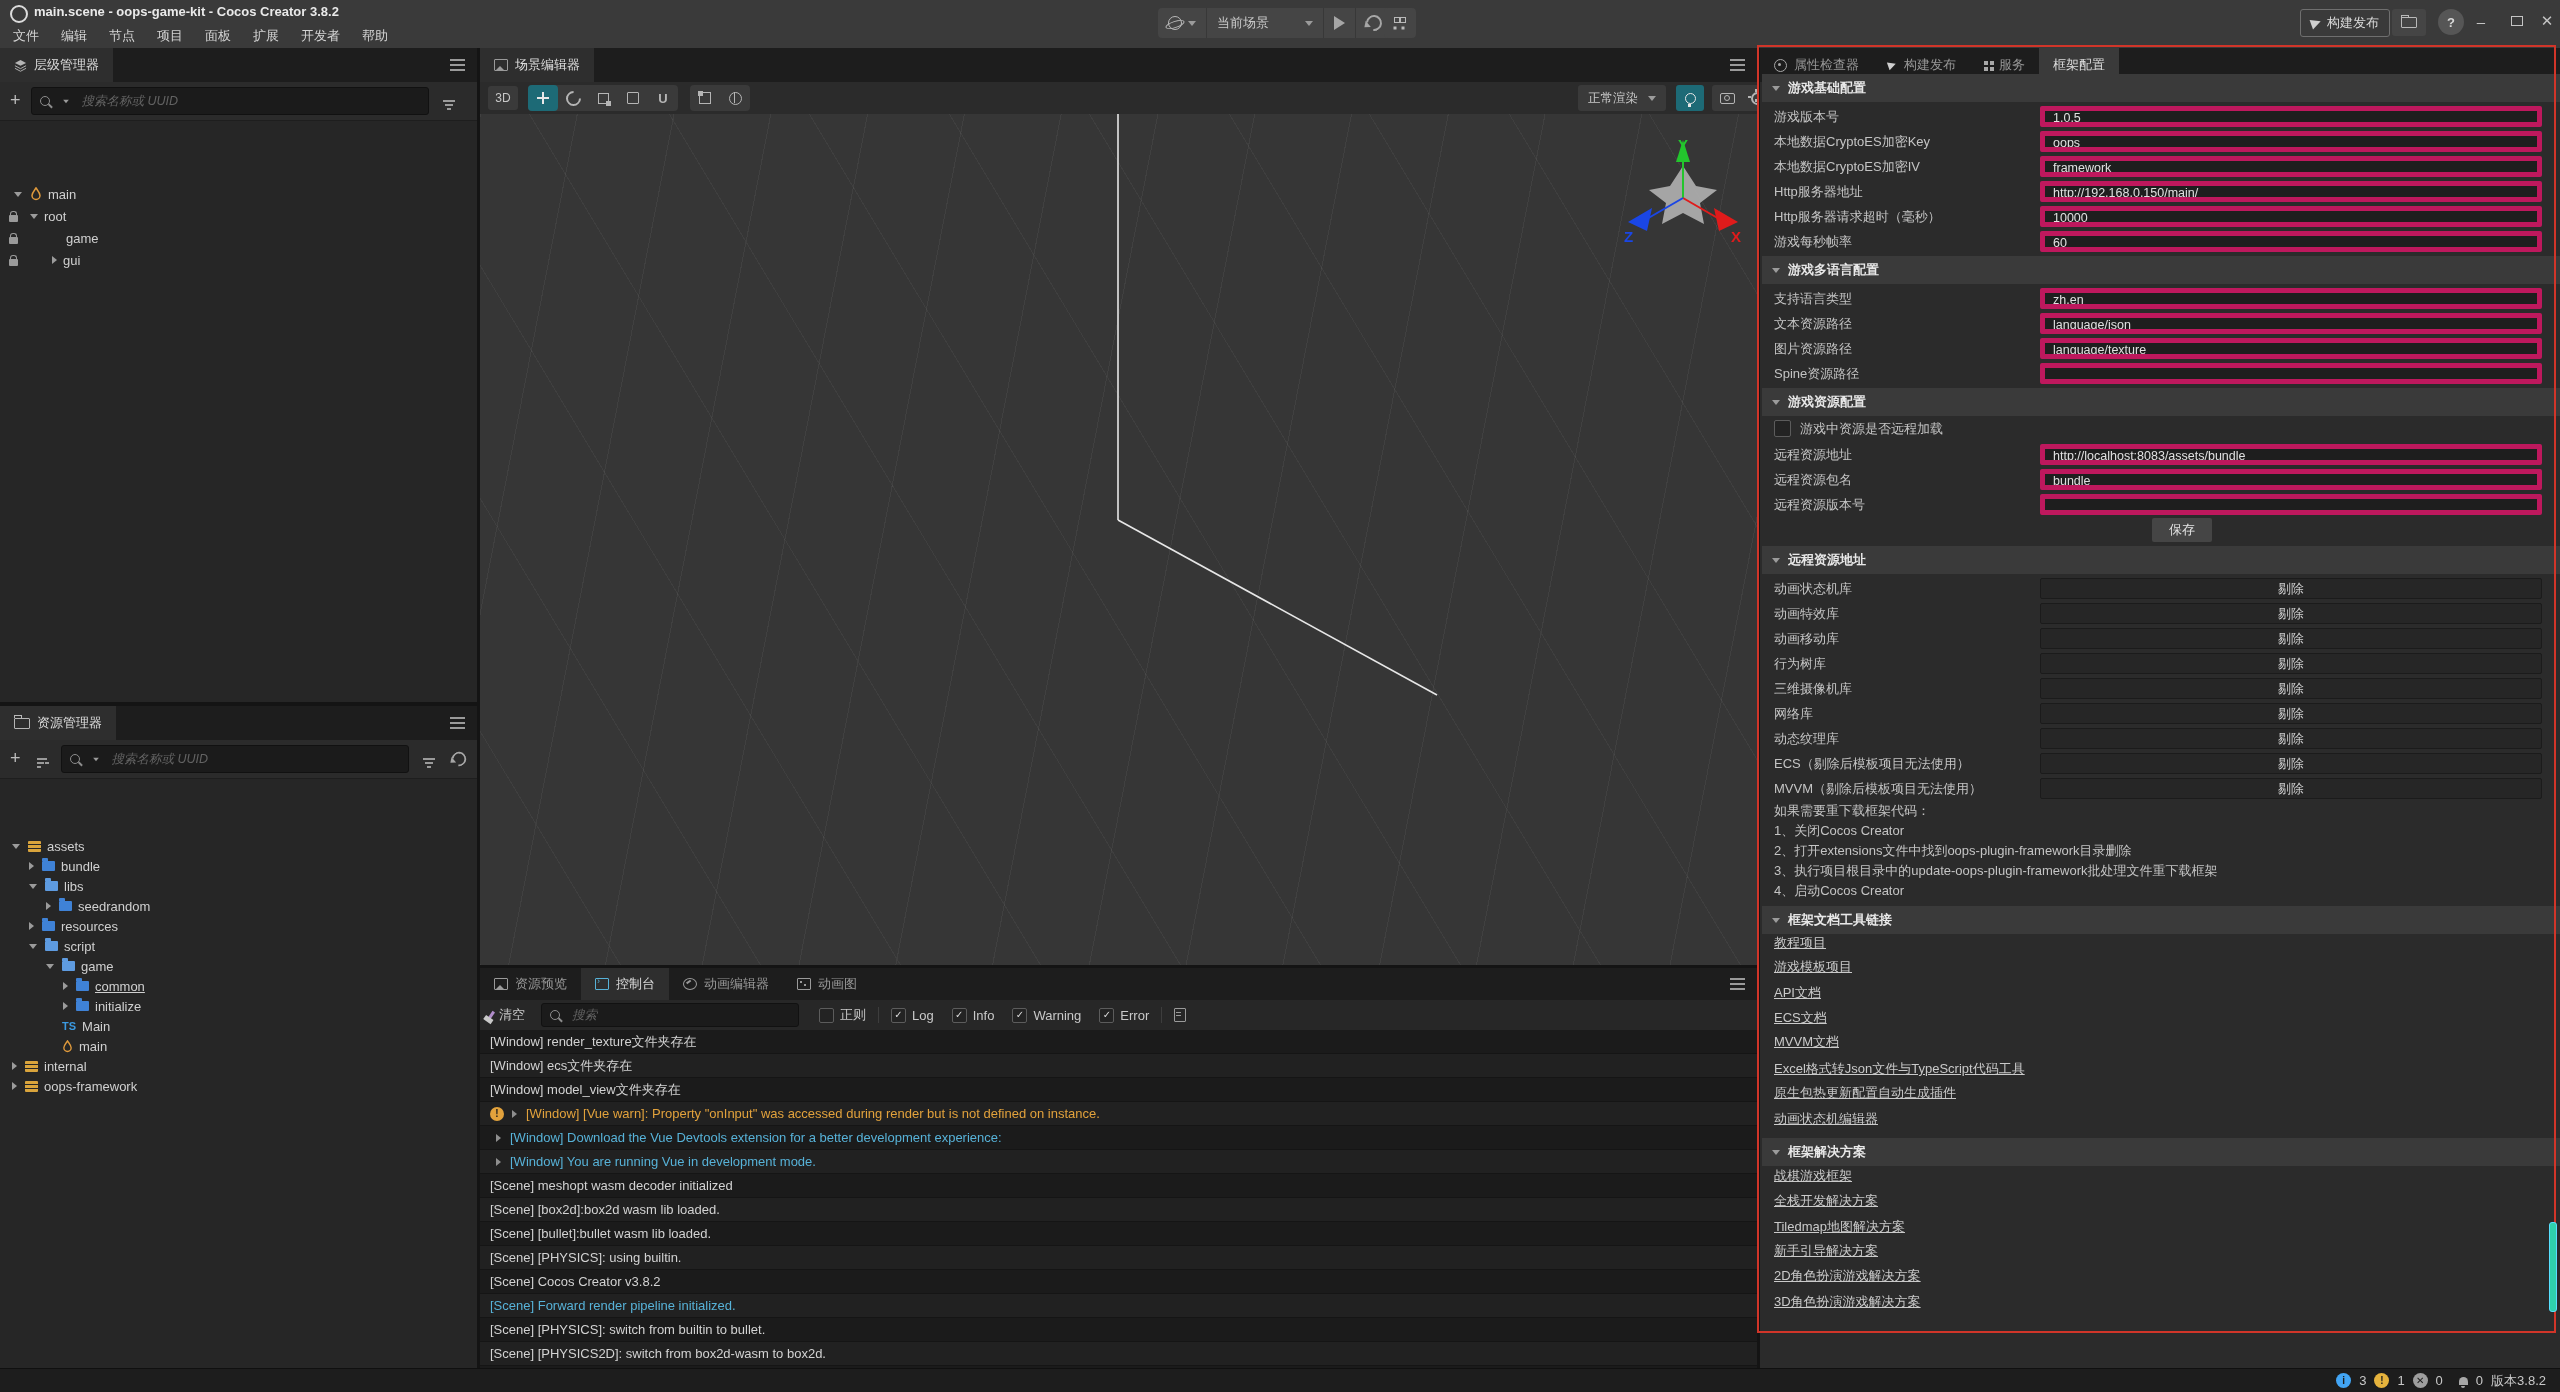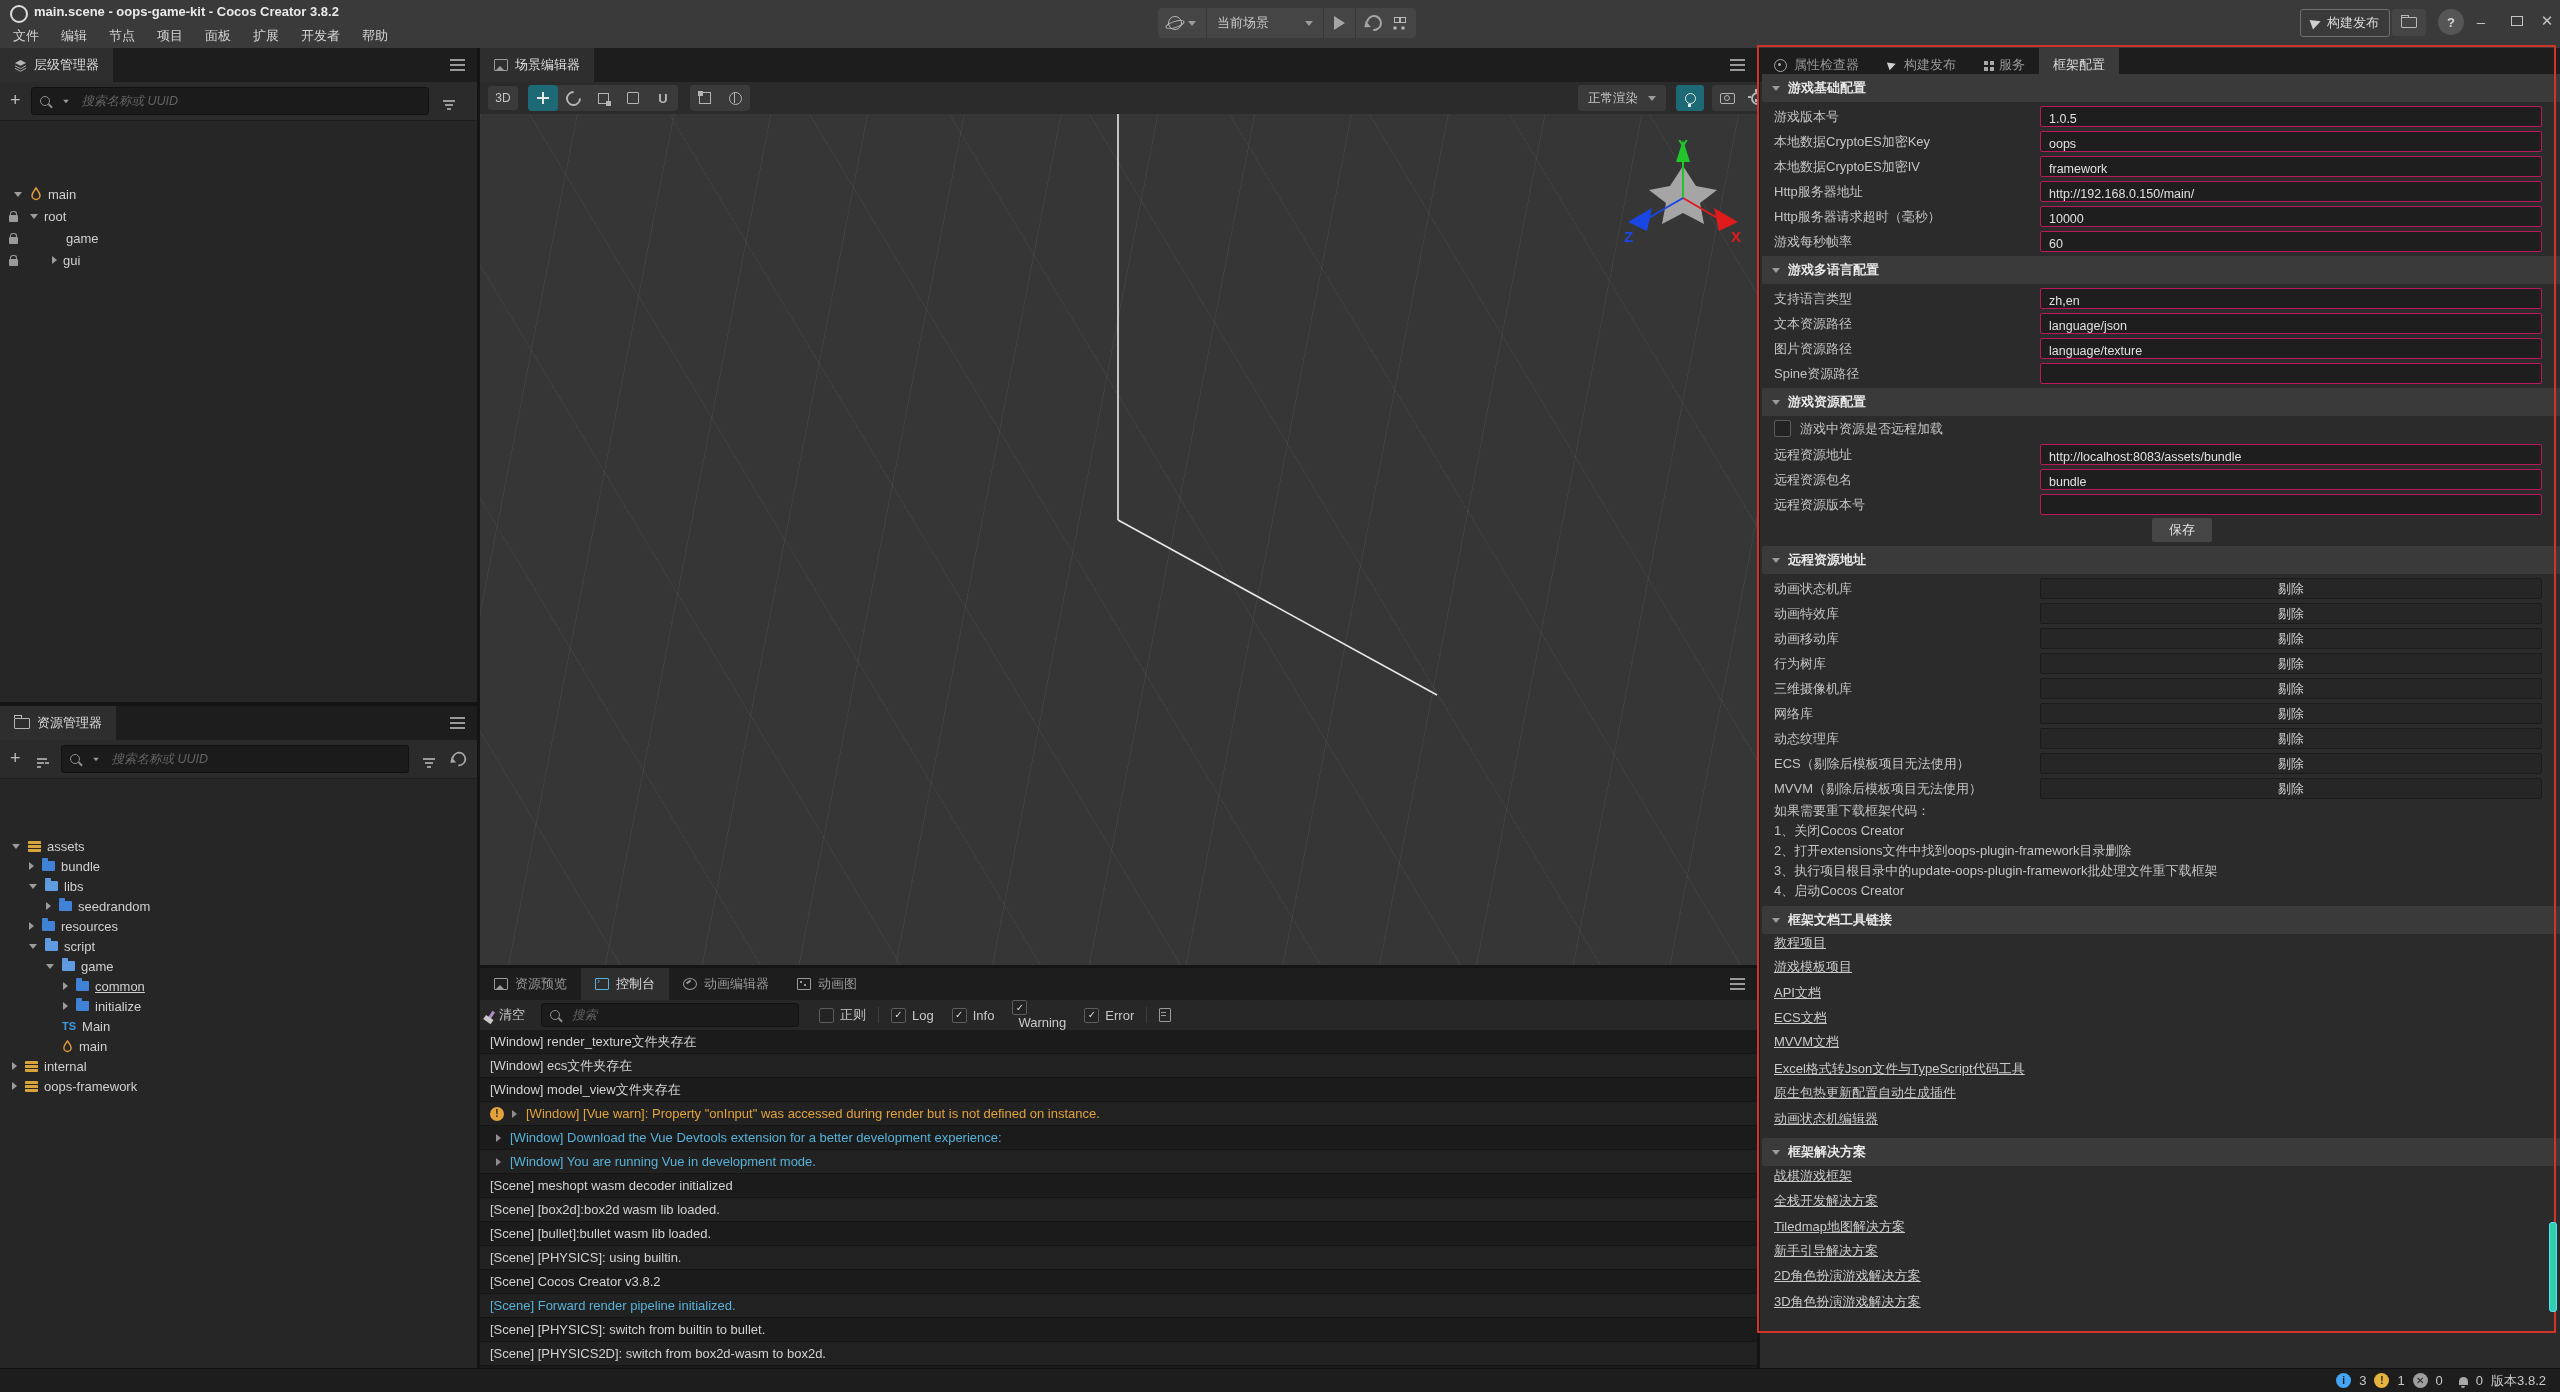--- a/index.html
+++ b/index.html
@@ -120,21 +120,21 @@
   .ti.img::after{content:'';position:absolute;left:1px;bottom:0;border-left:4px solid transparent;border-right:4px solid transparent;border-bottom:4px solid #9a9a9a;}
   .ti.term{border-color:#57b2d8;}
   .ti.term::after{content:'›';position:absolute;left:1px;top:-3px;color:#57b2d8;font-size:9px;}
   .ti.anim{border-radius:50%;}
   .ti.anim::after{content:'';position:absolute;left:2px;top:2px;width:5px;height:1.5px;background:#9a9a9a;transform:rotate(-35deg);}
   .ti.graph::after{content:'';position:absolute;left:2px;top:2px;width:2px;height:2px;background:#9a9a9a;box-shadow:4px 3px 0 #9a9a9a;}
   
   .sec-h{position:absolute;left:2px;right:2px;height:28px;background:#3a3a3a;display:flex;align-items:center;gap:8px;padding-left:10px;color:#e8e8e8;font-weight:bold;box-sizing:border-box;}
   .f-row{position:absolute;left:0;width:800px;height:25px;}
   .f-label{position:absolute;left:14px;top:50%;transform:translateY(-50%);color:#c4c4c4;white-space:nowrap;}
-  .f-input{position:absolute;left:280px;right:18px;top:2px;bottom:2px;background:#1e1e1e;border:1px solid #be185d;border-radius:2px;display:flex;align-items:flex-end;padding:0 8px;color:#e0e0e0;font-size:12.5px;overflow:hidden;}
+  .f-input{position:absolute;left:280px;right:18px;top:2px;bottom:2px;background:#1e1e1e;border:5px solid #be185d;border-radius:2px;display:flex;align-items:flex-start;padding:0 8px;color:#e0e0e0;font-size:12.5px;overflow:hidden;}
   .f-btnbar{position:absolute;left:280px;right:18px;top:2px;bottom:2px;background:#262626;border:1px solid #1b1b1b;border-radius:2px;display:flex;align-items:center;justify-content:center;color:#d0d0d0;}
   .ins-note{position:absolute;left:14px;color:#c4c4c4;white-space:nowrap;}
   .ins-link{position:absolute;left:14px;color:#cacaca;text-decoration:underline;white-space:nowrap;cursor:pointer;}
   .save-btn{position:absolute;left:392px;width:60px;height:24px;background:#454545;border-radius:2px;color:#e2e2e2;display:flex;align-items:center;justify-content:center;}
   .tab-ico-insp{width:11px;height:11px;border:1.5px solid #a8a8a8;border-radius:50%;position:relative;}
   .tab-ico-insp::after{content:'';position:absolute;left:3px;top:3px;width:3px;height:3px;background:#a8a8a8;border-radius:50%;}
   .tab-ico-dots{width:4px;height:4px;background:#a8a8a8;box-shadow:6px 0 0 #a8a8a8,0 6px 0 #a8a8a8,6px 6px 0 #a8a8a8;margin:-4px 4px 0 0;}
   .hl-border{position:absolute;left:1757px;top:45px;width:799px;height:1288px;border:2px solid #d13529;box-sizing:border-box;pointer-events:none;z-index:50;}
   .scrollthumb{position:absolute;left:2549px;top:1222px;width:6px;height:88px;background:#2fd1ac;border:1px solid #57e0ff;border-radius:3px;z-index:51;}
   
@@ -432,21 +432,21 @@
         </span>
       <span class="vdiv"></span>
       <span style="display:flex;align-items:center;">
           <span class="cb on"></span>
           <span class="cbl">Log</span>
         </span>
       <span style="display:flex;align-items:center;margin-left:18px;">
           <span class="cb on"></span>
           <span class="cbl">Info</span>
         </span>
-      <span style="display:flex;margin-left:18px;flex-direction:column;">
+      <span style="display:flex;margin-left:18px;">
           <span class="cb on"></span>
           <span class="cbl">Warning</span>
         </span>
       <span style="display:flex;align-items:center;margin-left:18px;">
           <span class="cb on"></span>
           <span class="cbl">Error</span>
         </span>
       <span class="vdiv"></span>
       <span class="i-doc"></span>
     </div>

